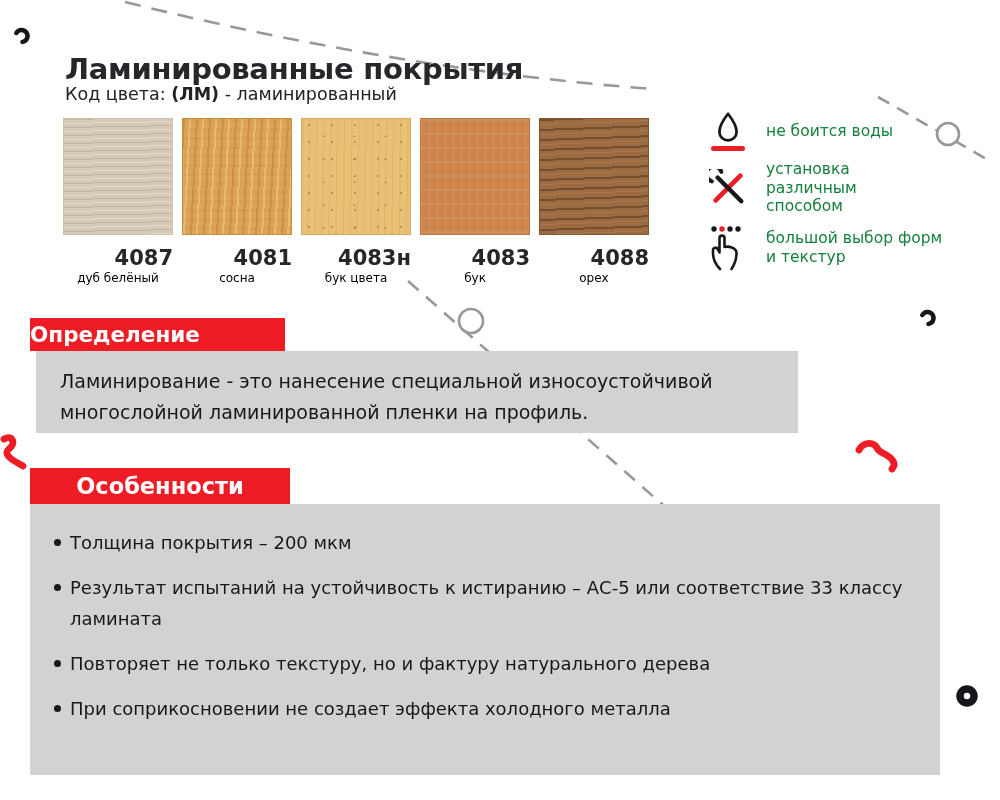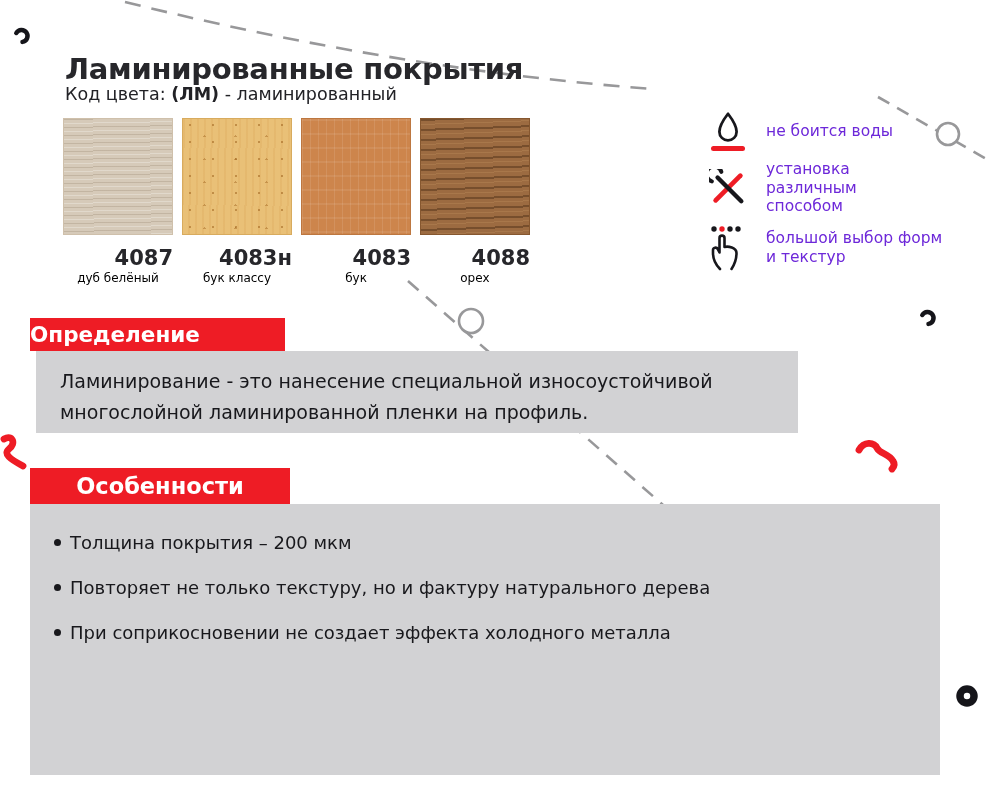--- a/index.html
+++ b/index.html
@@ -32,21 +32,21 @@
     background-size:23px 17px, 31px 23px, auto; }
   .wood-3 { background-color:#cd854c; border:1px solid #bd7740;
     background-image:repeating-linear-gradient(90deg, rgba(255,255,255,.10) 0 1px, transparent 1px 8px),
                      repeating-linear-gradient(180deg, rgba(255,255,255,.08) 0 2px, transparent 2px 14px); }
   .wood-4 { background-color:#9c6b41; border:1px solid #86572f;
     background-image:repeating-linear-gradient(178deg, rgba(66,38,16,.42) 0 2px, transparent 2px 5px, rgba(196,148,96,.30) 5px 6px, transparent 6px 10px); }
 
   .benefits { left:706px; top:112px; width:260px; }
   .benefit { display:flex; align-items:center; gap:16px; margin-bottom:9px; }
   .bicon { width:44px; flex:none; display:flex; flex-direction:column; align-items:center; }
-  .blabel { font-size:15.5px; line-height:1.2; color:#6d28d9; width:178px; }
+  .blabel { font-size:15.5px; line-height:1.2; color:#15803d; width:178px; }
   .red-underline { width:34px; height:5px; border-radius:2.5px; background:#ee1c25; margin-top:3px; }
 
   .banner { background:#ee1c25; color:#ffffff; font-weight:700; box-sizing:border-box; }
   .banner-def { left:30px; top:318px; width:255px; height:33px; font-size:21.5px; line-height:33px; }
   .banner-feat { left:30px; top:468px; width:260px; height:36px; font-size:22.5px; line-height:36px;text-align:center; }
 
   .graybox { background:#d2d2d4; box-sizing:border-box; }
   .box-def { left:36px; top:351px; width:762px; height:82px; padding:15px 24px; }
   .box-def .txt { font-size:19px; line-height:1.62; color:#18181c; max-width:660px; }
   .box-feat { left:30px; top:504px; width:910px; height:271px; padding:24px 14px 0 24px; }
@@ -77,25 +77,30 @@
   </div>
 
   <div class="layer swatch-row">
 
       <div class="swatch">
         <div class="tile wood-0"></div>
         <div class="code">4087</div>
         <div class="sname">дуб белёный</div>
       </div>
 
+      <div class="swatch">
+        <div class="tile wood-1"></div>
+        <div class="code">4081</div>
+        <div class="sname">сосна</div>
+      </div>
 
       <div class="swatch">
         <div class="tile wood-2"></div>
         <div class="code">4083н</div>
-        <div class="sname">бук классу</div>
+        <div class="sname">бук цвета</div>
       </div>
 
       <div class="swatch">
         <div class="tile wood-3"></div>
         <div class="code">4083</div>
         <div class="sname">бук</div>
       </div>
 
       <div class="swatch">
         <div class="tile wood-4"></div>
@@ -157,20 +162,24 @@
   </div>
 
   <div class="layer banner banner-feat">Особенности</div>
   <div class="layer graybox box-feat">
 
       <div class="bullet">
         <span class="dot"></span>
         <span>Толщина покрытия – 200 мкм</span>
       </div>
 
+      <div class="bullet">
+        <span class="dot"></span>
+        <span>Результат испытаний на устойчивость к истиранию – АС-5 или соответствие 33 классу ламината</span>
+      </div>
 
       <div class="bullet">
         <span class="dot"></span>
         <span>Повторяет не только текстуру, но и фактуру натурального дерева</span>
       </div>
 
       <div class="bullet">
         <span class="dot"></span>
         <span>При соприкосновении не создает эффекта холодного металла</span>
       </div>

